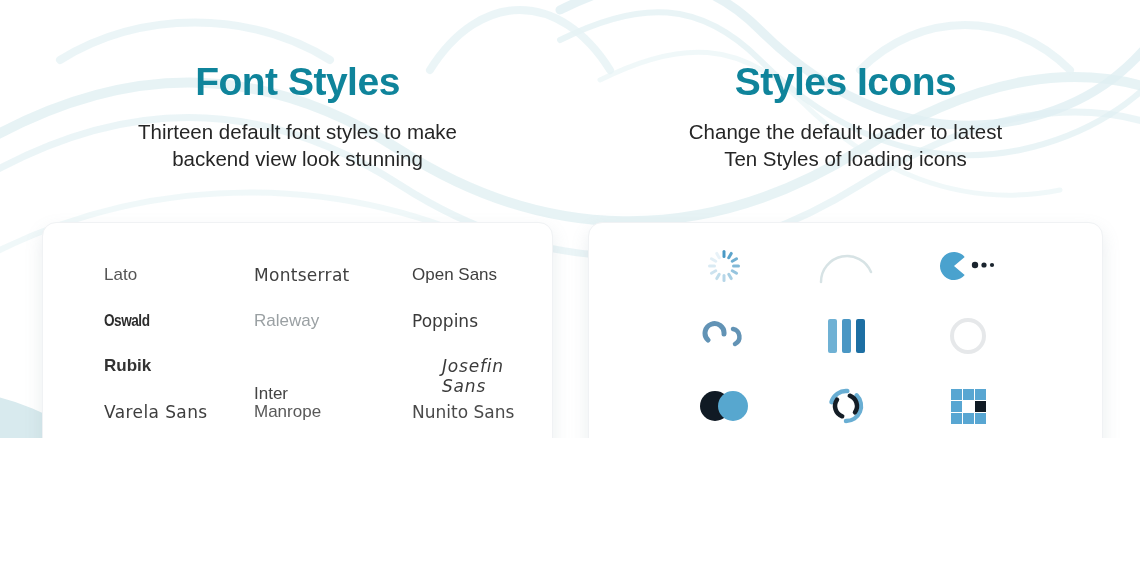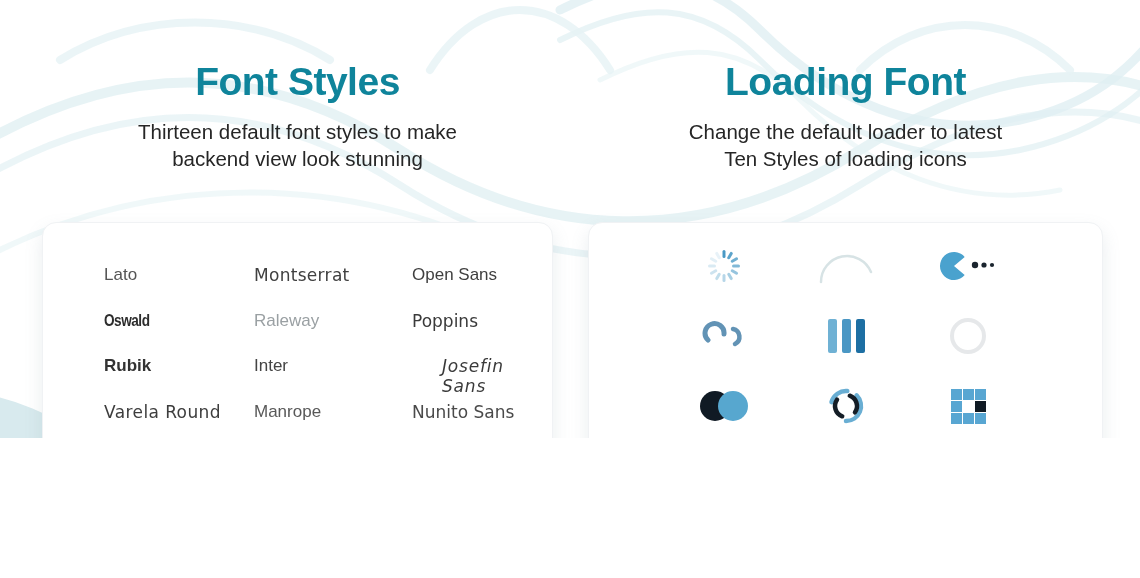--- a/index.html
+++ b/index.html
@@ -27,21 +27,21 @@
               padding:42px 0 0 61px;font-size:17px;color:#4a4a4a;}
   .fonts-grid span{align-self:start;}
   .f-lato{color:#555;}
   .f-montserrat{font-family:"DejaVu Sans",sans-serif;color:#404040;letter-spacing:.3px;}
   .f-opensans{color:#3f3f3f;}
   .f-oswald{font-weight:700;letter-spacing:-.6px;transform:scaleX(.8);transform-origin:left;color:#2d2d2d;display:inline-block;}
   .f-raleway{color:#9aa0a3;}
   .f-roboto{color:#3c3c3c;}
   .f-poppins{font-family:"DejaVu Sans",sans-serif;color:#3a3a3a;}
   .f-rubik{font-weight:600;color:#333;}
-  .f-inter{color:#444;}
+  .f-inter{color:#444;margin-top:28px;}
   .f-josefin{font-family:"DejaVu Sans",sans-serif;font-style:italic;letter-spacing:.8px;color:#3a3a3a;margin-left:30px;}
   .f-varela{font-family:"DejaVu Sans",sans-serif;color:#3d3d3d;letter-spacing:.4px;}
   .f-manrope{color:#585858;}
   .f-nunito{font-family:"DejaVu Sans",sans-serif;color:#4a4a4a;}
 
   
   .loader-grid{display:grid;grid-template-columns:122px 122px 122px;grid-auto-rows:70px;
                margin:8px 0 0 74px;width:366px;}
   .cell{display:flex;align-items:center;justify-content:center;}
   .dots-row{display:flex;align-items:center;justify-content:center;gap:9px;
@@ -91,29 +91,29 @@
       <div class="fonts-grid">
         <span class="f-lato">Lato</span>
         <span class="f-montserrat">Montserrat</span>
         <span class="f-opensans">Open Sans</span>
         <span class="f-oswald">Oswald</span>
         <span class="f-raleway">Raleway</span>
         <span class="f-poppins">Poppins</span>
         <span class="f-rubik">Rubik</span>
         <span class="f-inter">Inter</span>
         <span class="f-josefin">Josefin Sans</span>
-        <span class="f-varela">Varela Round</span>
+        <span class="f-varela">Varela Sans</span>
         <span class="f-manrope">Manrope</span>
         <span class="f-nunito">Nunito Sans</span>
       </div>
     </div>
   </section>
 
   <section class="col col-loaders">
-    <h1 class="sec-title">Loading Font</h1>
+    <h1 class="sec-title">Styles Icons</h1>
     <p class="sec-sub">
       <span>Change the default loader to latest</span><br>
       <span>Ten Styles of loading icons</span>
     </p>
     <div class="card">
       <div class="loader-grid">
 
         <div class="cell">
           <svg width="36" height="36" viewBox="0 0 36 36">
             <g fill="#3f94c2">

